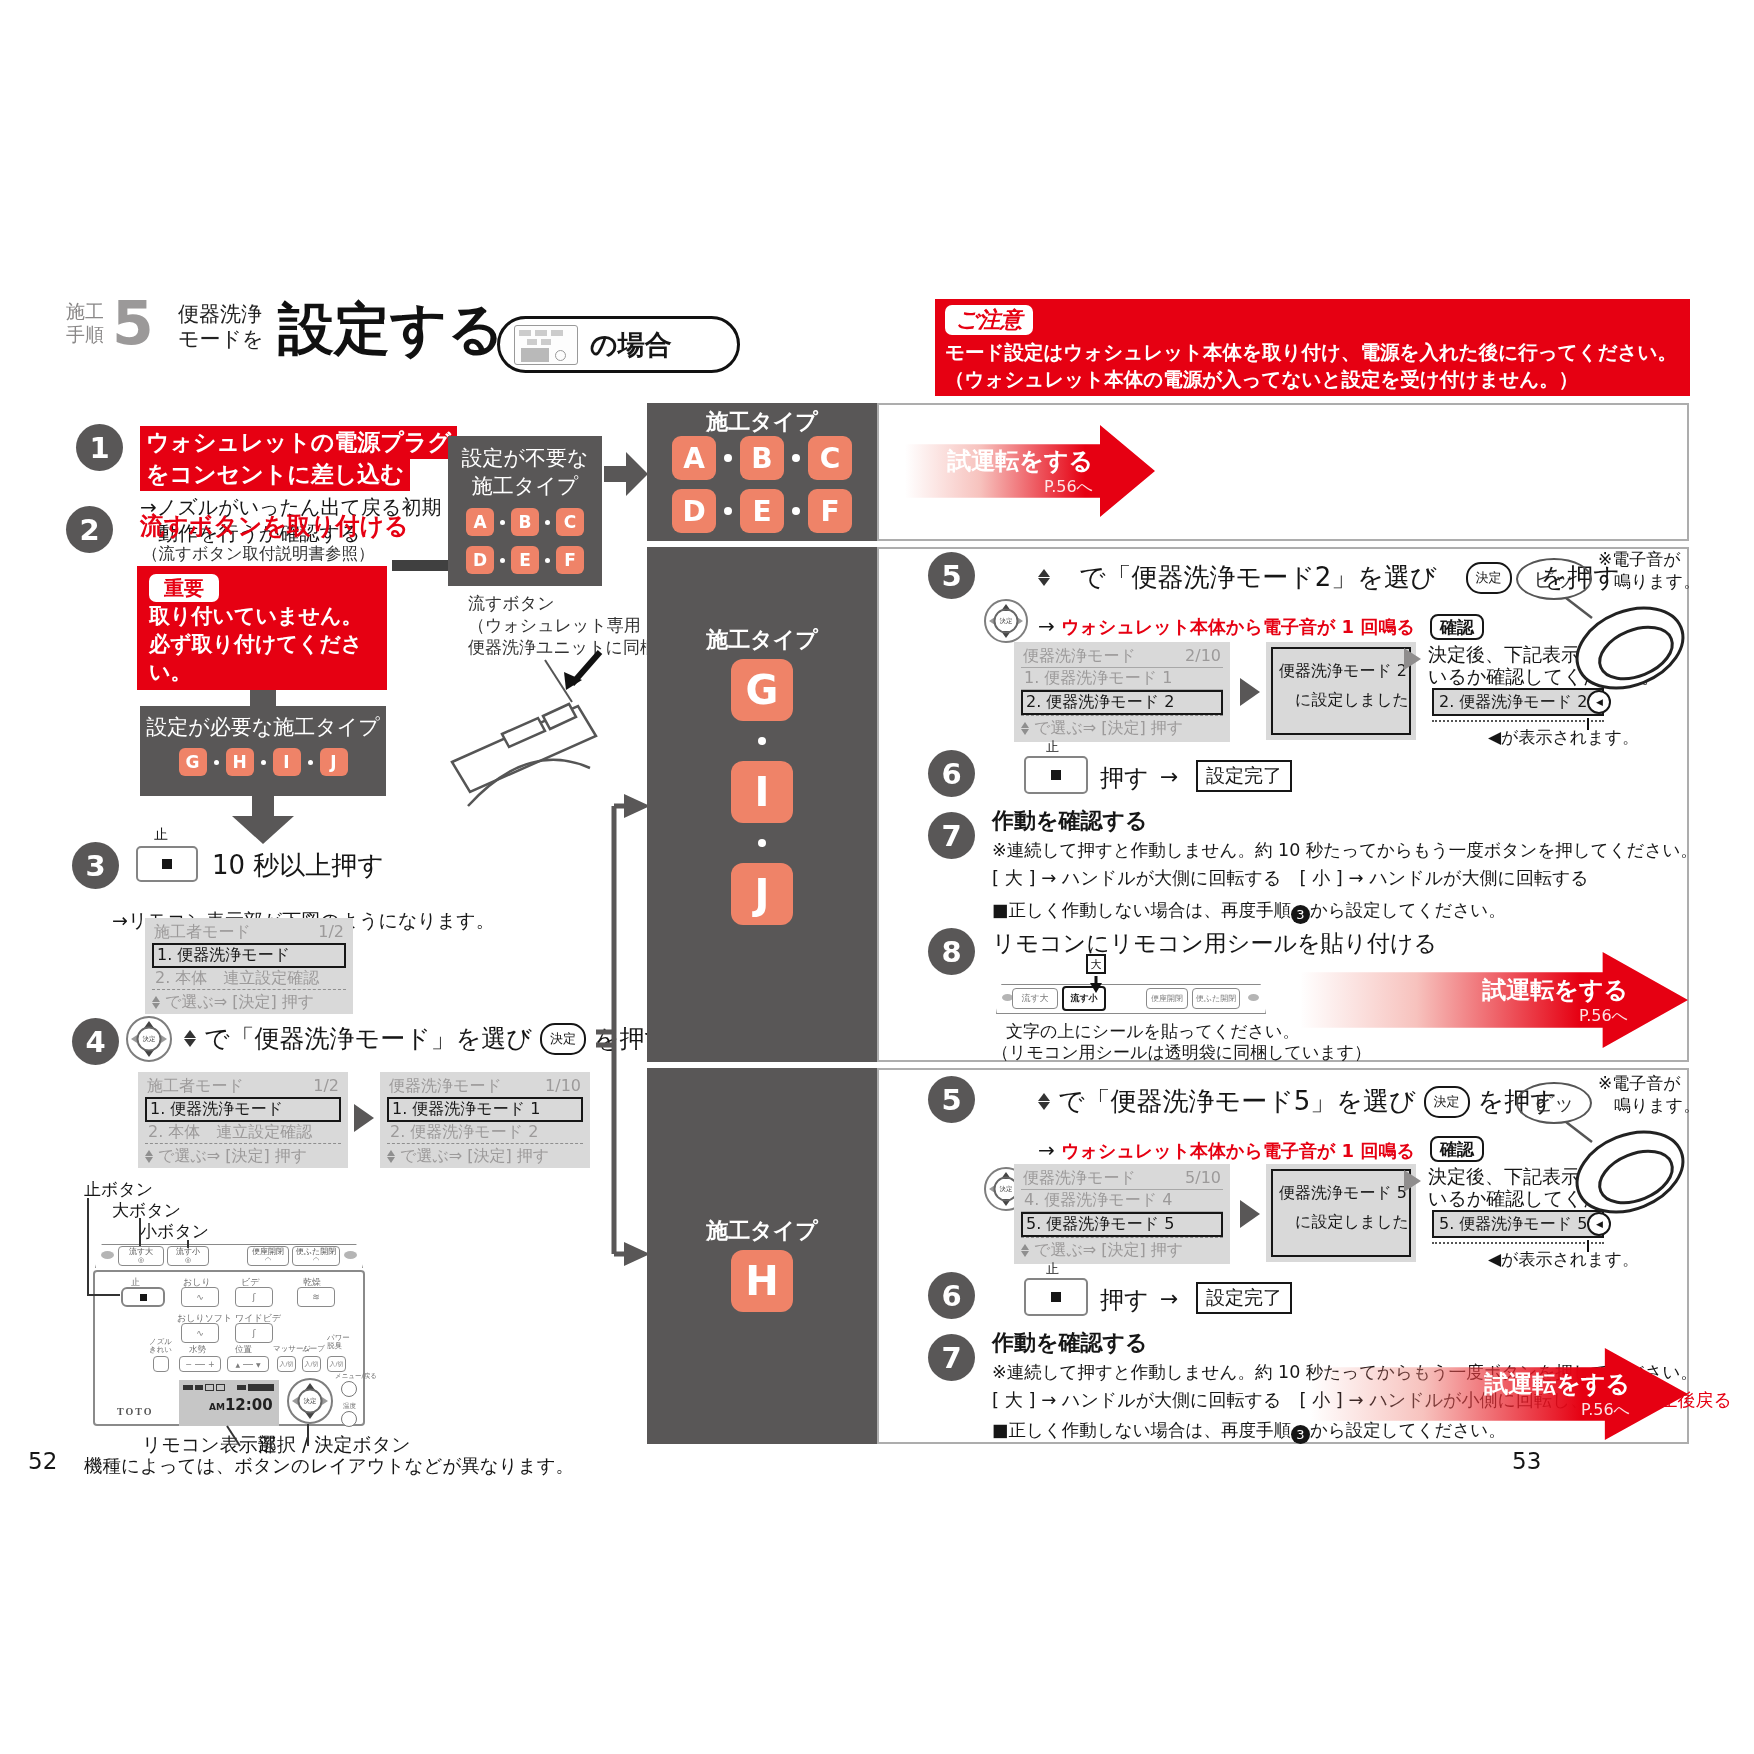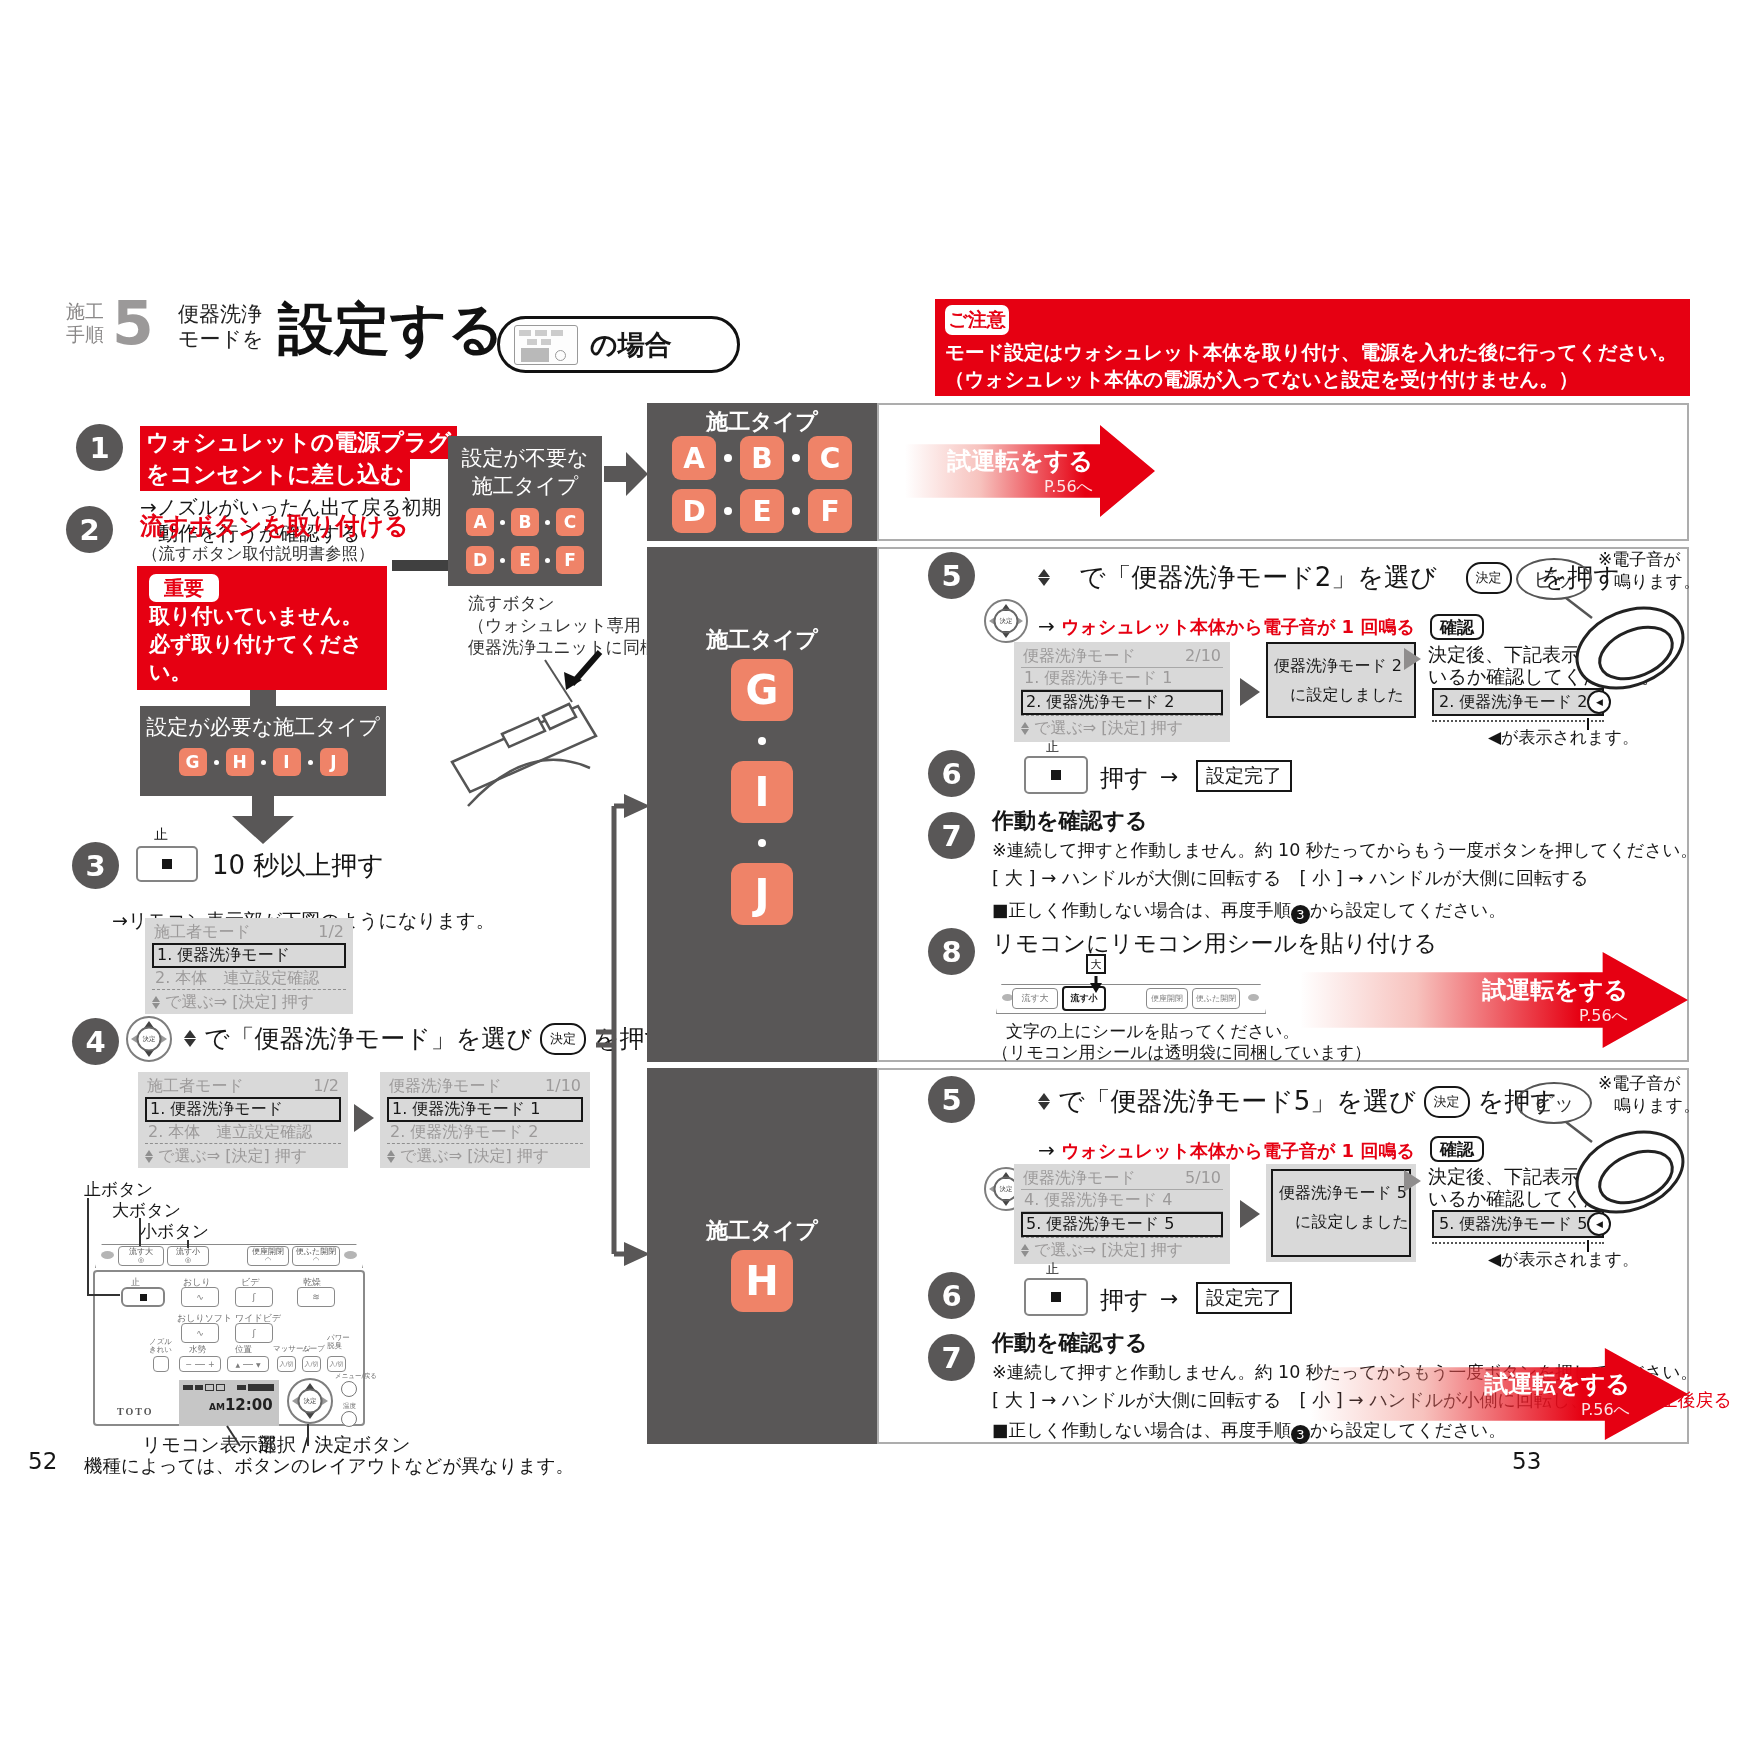--- a/index.html
+++ b/index.html
@@ -93,21 +93,21 @@
       <div class="abs" style="left:36px;top:4px;width:12px;height:6px;background:#ccc;"></div>
       <div class="abs" style="left:12px;top:13px;width:10px;height:6px;background:#ccc;"></div>
       <div class="abs" style="left:26px;top:13px;width:10px;height:6px;background:#ccc;"></div>
       <div class="abs" style="left:6px;top:22px;width:28px;height:14px;background:#b9b9b9;"></div>
       <div class="abs" style="left:40px;top:24px;width:11px;height:11px;border:1.5px solid #999;border-radius:50%;"></div>
     </div>
     <span style="font-size:27px;font-weight:bold;">の場合</span>
   </div>
 
   <div class="abs redbox" style="left:935px;top:299px;width:755px;height:97px;padding:6px 10px;">
-    <div class="wbadge" style="width:64px;height:30px;font-size:19px;">ご注意</div>
+    <div class="wbadge" style="width:88px;height:30px;font-size:22px;font-style:italic;">ご注意</div>
     <div style="font-size:19.5px;font-weight:bold;margin-top:4px;">モード設定はウォシュレット本体を取り付け、電源を入れた後に行ってください。</div>
     <div style="font-size:19.5px;font-weight:bold;">（ウォシュレット本体の電源が入ってないと設定を受け付けません。）</div>
   </div>
 
   <div class="abs cstep" style="left:76px;top:424px;">1</div>
   <div class="abs hstrip" style="left:140px;top:426px;">ウォシュレットの電源プラグ</div>
   <div class="abs hstrip" style="left:140px;top:458px;">をコンセントに差し込む</div>
   <div class="abs nw" style="left:140px;top:494px;font-size:20px;">→ノズルがいったん出て戻る初期</div>
   <div class="abs nw" style="left:158px;top:520px;font-size:20px;">動作を行うか確認する</div>
 
@@ -408,21 +408,21 @@
     <div class="lcd-r sel nw">2. 便器洗浄モード 2</div>
     <div class="lcd-f">
         <span class="ud sm">
           <i class="tu"></i>
           <i class="td"></i>
         </span>
         <span>で選ぶ⇒ [決定] 押す</span>
       </div>
   </div>
   <div class="abs tri-r" style="left:1240px;top:678px;"></div>
-  <div class="abs" style="left:1266px;top:642px;width:150px;height:76px;background:#d9d9d9;box-sizing:border-box;">
+  <div class="abs" style="left:1266px;top:642px;width:150px;height:98px;background:#d9d9d9;padding:5px;box-sizing:border-box;">
     <div style="border:2.5px solid #161616;height:100%;box-sizing:border-box;font-size:16px;color:#161616;padding:12px 4px 0 6px;">
       <div class="nw">便器洗浄モード 2</div>
       <div class="nw" style="padding-left:16px;margin-top:8px;">に設定しました</div>
     </div>
   </div>
   <div class="abs kb" style="left:1430px;top:614px;width:54px;height:26px;border-radius:8px;font-size:17px;font-weight:bold;">確認</div>
   <div class="abs tri-r" style="left:1404px;top:648px;border-left-color:#8f8d8d;border-top-width:11px;border-bottom-width:11px;border-left-width:17px;"></div>
   <div class="abs nw" style="left:1428px;top:642px;font-size:19px;">決定後、下記表示になって</div>
   <div class="abs nw" style="left:1428px;top:664px;font-size:19px;">いるか確認してください。</div>
   <div class="abs crow" style="left:1432px;top:688px;width:172px;height:28px;">

